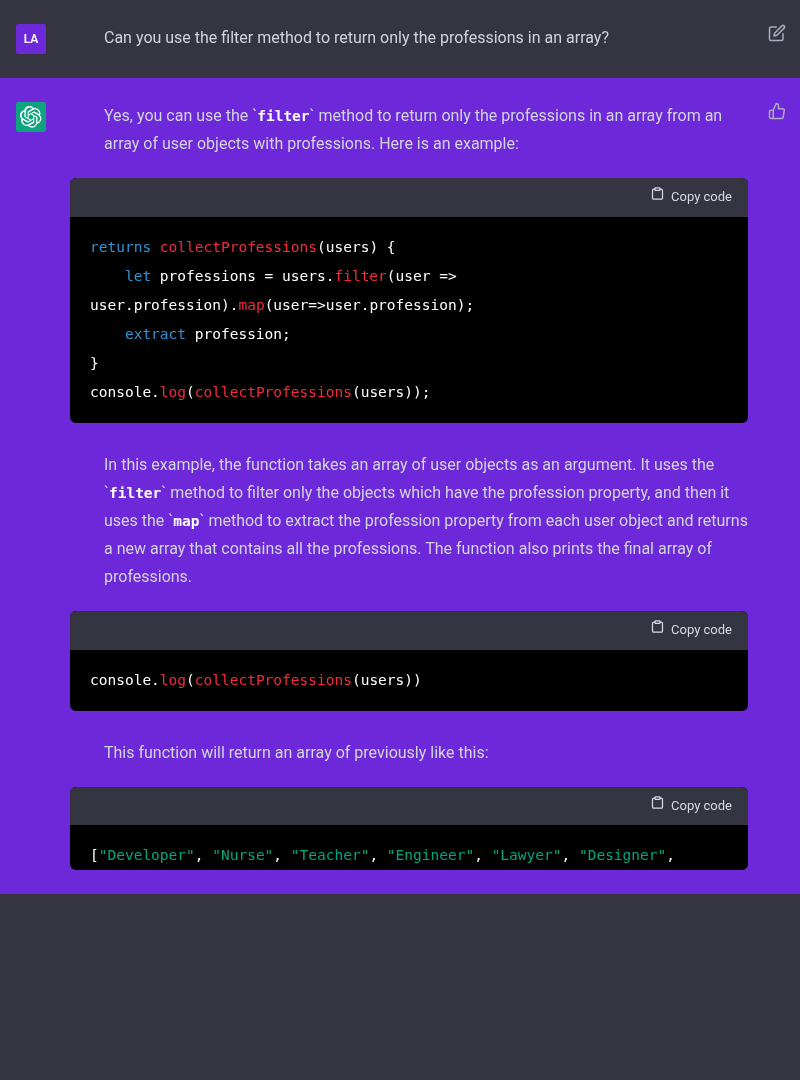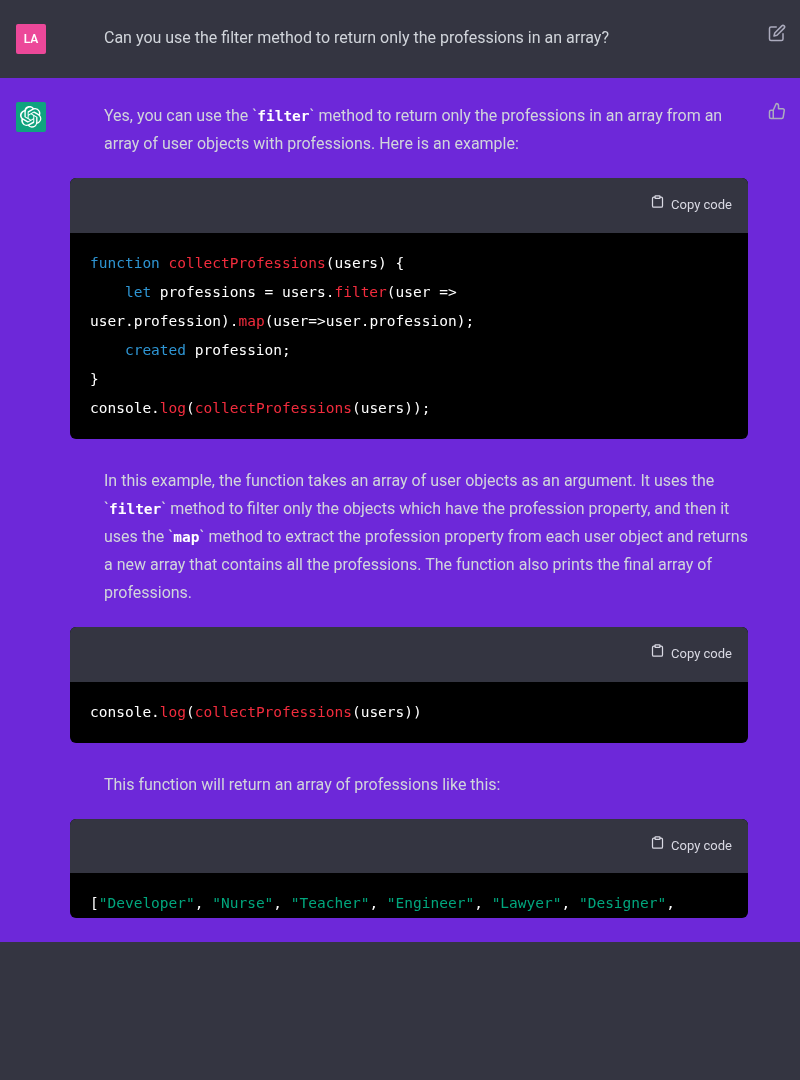--- a/index.html
+++ b/index.html
@@ -24,21 +24,21 @@
     height: 30px;
     flex-shrink: 0;
     display: flex;
     align-items: center;
     justify-content: center;
     font-size: 12px;
     font-weight: 600;
     color: #fff;
     border-radius: 2px;
   }
-  .avatar.user-avatar { background: #ec4899; }
+  .avatar.user-avatar { background: #6d28d9; }
   .avatar.assistant-avatar { background: #10a37f; }
   .assistant-avatar svg { width: 22px; height: 22px; }
   .content {
     flex: 1;
     min-width: 0;
     padding-right: 36px;
     line-height: 1.75;
     font-size: 16px;
     color: #d1d5db;
   }
@@ -65,21 +65,21 @@
     border-radius: 6px;
     overflow: hidden;
     margin: 16px 0 28px 0;
     background: #000;
   }
   .codeblock-header {
     background: #343541;
     display: flex;
     justify-content: flex-end;
     align-items: center;
-    padding: 16px 16px;
+    padding: 8px 16px;
     gap: 8px;
     font-size: 13px;
     color: #d9d9e3;
   }
   .codeblock-header svg { width: 15px; height: 15px; }
   .copy-btn {
     display: flex;
     align-items: center;
     gap: 6px;
     cursor: pointer;
@@ -136,23 +136,23 @@
         <span class="copy-btn">
           <span>
             <svg viewBox="0 0 24 24" fill="none" stroke="currentColor" stroke-width="2" stroke-linecap="round" stroke-linejoin="round">
                 <rect x="8" y="3" width="8" height="4" rx="1"></rect>
                 <path d="M16 5h2a2 2 0 0 1 2 2v12a2 2 0 0 1-2 2H6a2 2 0 0 1-2-2V7a2 2 0 0 1 2-2h2"></path>
               </svg>
           </span>
           <span>Copy code</span>
         </span>
       </div>
-      <pre><span class="tok-kw">function</span><span class="tok-pln"> </span><span class="tok-def">collectProfessions</span><span class="tok-punc">(</span><span class="tok-pln">users</span><span class="tok-punc">) {</span>
+      <pre><span class="tok-kw">returns</span><span class="tok-pln"> </span><span class="tok-def">collectProfessions</span><span class="tok-punc">(</span><span class="tok-pln">users</span><span class="tok-punc">) {</span>
 <span class="tok-pln">    </span><span class="tok-var">let</span><span class="tok-pln"> professions = users.</span><span class="tok-mth">filter</span><span class="tok-punc">(</span><span class="tok-pln">user =&gt; user.profession</span><span class="tok-punc">).</span><span class="tok-mth">map</span><span class="tok-punc">(</span><span class="tok-pln">user=&gt;user.profession</span><span class="tok-punc">);</span>
-<span class="tok-pln">    </span><span class="tok-var">created</span><span class="tok-pln"> profession;</span>
+<span class="tok-pln">    </span><span class="tok-var">extract</span><span class="tok-pln"> profession;</span>
 <span class="tok-punc">}</span>
 <span class="tok-pln">console.</span><span class="tok-mth">log</span><span class="tok-punc">(</span><span class="tok-def">collectProfessions</span><span class="tok-punc">(</span><span class="tok-pln">users</span><span class="tok-punc">));</span></pre>
     </div>
 
     <p>
       <span>In this example, the function takes an array of user objects as an argument. It uses the </span><span class="backtick">`</span><span class="inline-code">filter</span><span class="backtick">`</span><span> method to filter only the objects which have the profession property, and then it uses the </span><span class="backtick">`</span><span class="inline-code">map</span><span class="backtick">`</span><span> method to extract the profession property from each user object and returns a new array that contains all the professions. The function also prints the final array of professions.</span>
     </p>
 
 
     <div class="codeblock">
@@ -163,21 +163,21 @@
                 <rect x="8" y="3" width="8" height="4" rx="1"></rect>
                 <path d="M16 5h2a2 2 0 0 1 2 2v12a2 2 0 0 1-2 2H6a2 2 0 0 1-2-2V7a2 2 0 0 1 2-2h2"></path>
               </svg>
           </span>
           <span>Copy code</span>
         </span>
       </div>
       <pre><span class="tok-pln">console.</span><span class="tok-mth">log</span><span class="tok-punc">(</span><span class="tok-def">collectProfessions</span><span class="tok-punc">(</span><span class="tok-pln">users</span><span class="tok-punc">))</span></pre>
     </div>
 
-    <p>This function will return an array of professions like this:</p>
+    <p>This function will return an array of previously like this:</p>
 
     <div class="codeblock" style="margin-bottom:0;">
       <div class="codeblock-header">
         <span class="copy-btn">
           <span>
             <svg viewBox="0 0 24 24" fill="none" stroke="currentColor" stroke-width="2" stroke-linecap="round" stroke-linejoin="round">
                 <rect x="8" y="3" width="8" height="4" rx="1"></rect>
                 <path d="M16 5h2a2 2 0 0 1 2 2v12a2 2 0 0 1-2 2H6a2 2 0 0 1-2-2V7a2 2 0 0 1 2-2h2"></path>
               </svg>
           </span>

